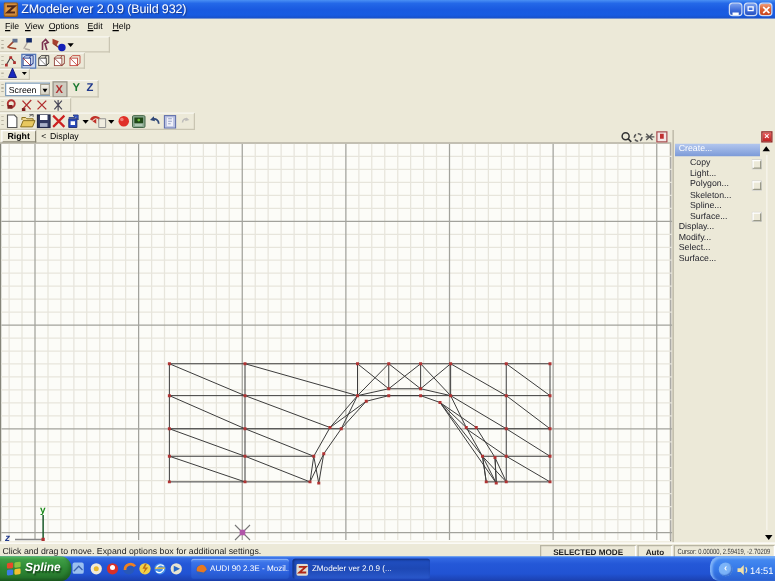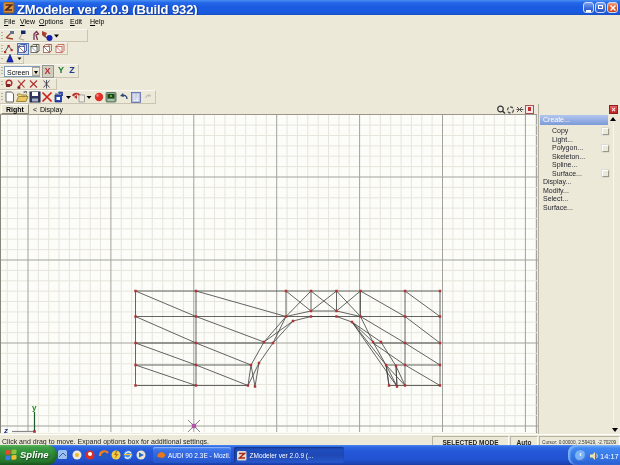--- a/index.html
+++ b/index.html
@@ -1,17 +1,17 @@
 <!DOCTYPE html>
 <html><head><meta charset="utf-8"><style>
 *{margin:0;padding:0;box-sizing:border-box}
 body{width:620px;height:465px;overflow:hidden;font-family:"Liberation Sans",sans-serif;background:#ece9d8;position:relative}
 .abs{position:absolute}
 #title{left:0;top:0;width:620px;height:15px;background:linear-gradient(180deg,#4a90f4 0%,#2468e8 18%,#1a5ae0 50%,#185ce2 80%,#1a4fc4 100%)}
-#title .txt{left:17px;top:1.5px;font-size:13px;font-weight:bold;color:#fff;letter-spacing:-.1px;text-shadow:1px 1px 1px #1a3a8a}
+#title .txt{left:17px;top:1.5px;font-size:10px;font-weight:normal;color:#fff;letter-spacing:-.1px;text-shadow:1px 1px 1px #1a3a8a}
 .wbtn{top:2px;width:11px;height:11px;border-radius:3px;border:1px solid #cfdcf4;font-size:8px;color:#fff;text-align:center;line-height:9px}
 #menubar{left:0;top:15px;width:620px;height:13px;background:#ece9d8;font-size:7px;color:#000}
 #menubar span{position:absolute;top:3px}
 .tb{background:#ece9d8;border-top:1px solid #f8f7f1;border-right:1px solid #c9c5b2;border-bottom:1px solid #c9c5b2}
 .grip{position:absolute;left:1px;top:2px;bottom:2px;width:2px;background:repeating-linear-gradient(180deg,#b8b4a2 0 1px,#ece9d8 1px 3px)}
 .caret{width:0;height:0;border-left:2.5px solid transparent;border-right:2.5px solid transparent;border-top:3px solid #000}
 #vphead{left:0;top:104px;width:537px;height:11px;background:#ece9d8;border-bottom:1px solid #9a9689}
 #viewport{left:0;top:115px;width:537px;height:318px;background:#fcfcf8;border-right:1px solid #888;border-left:1px solid #85857a}
 #rpanel{left:538px;top:104px;width:82px;height:330px;background:#ece9d8;border-left:1px solid #b5b1a0}
 .ritem{position:absolute;left:0;width:82px;font-size:7px;color:#26262e}
@@ -286,14 +286,14 @@
  <svg class="abs" style="left:237px;top:6px" width="10" height="10" viewBox="0 0 10 10">
       <rect width="9.5" height="9.5" rx="1.5" fill="#e0dcd0"></rect>
       <path d="M2 2.5h5.5L2.5 7H8" stroke="#b02818" stroke-width="1.5" fill="none"></path>
     </svg>
  <div class="abs" style="left:568px;top:0;width:52px;height:20px;border-radius:8px 0 0 8px;background:linear-gradient(180deg,#66a6f8 0%,#4388f0 15%,#3578e8 55%,#2b62d2 95%);box-shadow:inset 2px 1px 2px #82b4f8"></div>
  <div class="abs" style="left:575px;top:4.5px;width:11px;height:11px;border-radius:50%;background:#7cb4f8;color:#fff;font-size:8px;font-weight:bold;text-align:center;line-height:10.5px;box-shadow:inset -1px -1px 1px #3a70d0">‹</div>
  <svg class="abs" style="left:589px;top:5.5px" width="10" height="10" viewBox="0 0 10 10">
       <path d="M1 3.5h2.5L6 1v8L3.5 6.5H1z" fill="#f0e0a8"></path>
       <path d="M7.5 2.8a3.5 3.5 0 010 4.4" stroke="#f0e0a8" stroke-width="1" fill="none"></path>
     </svg>
- <span class="abs" style="left:600px;top:6.5px;color:#fff;font-size:7.5px">14:17</span>
+ <span class="abs" style="left:600px;top:6.5px;color:#fff;font-size:7.5px">14:51</span>
 </div>
 
 </body></html>

